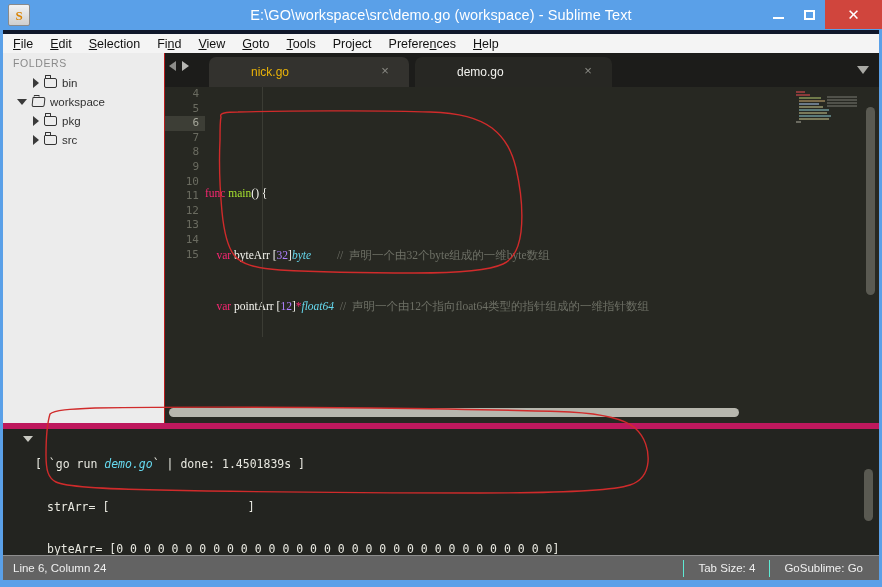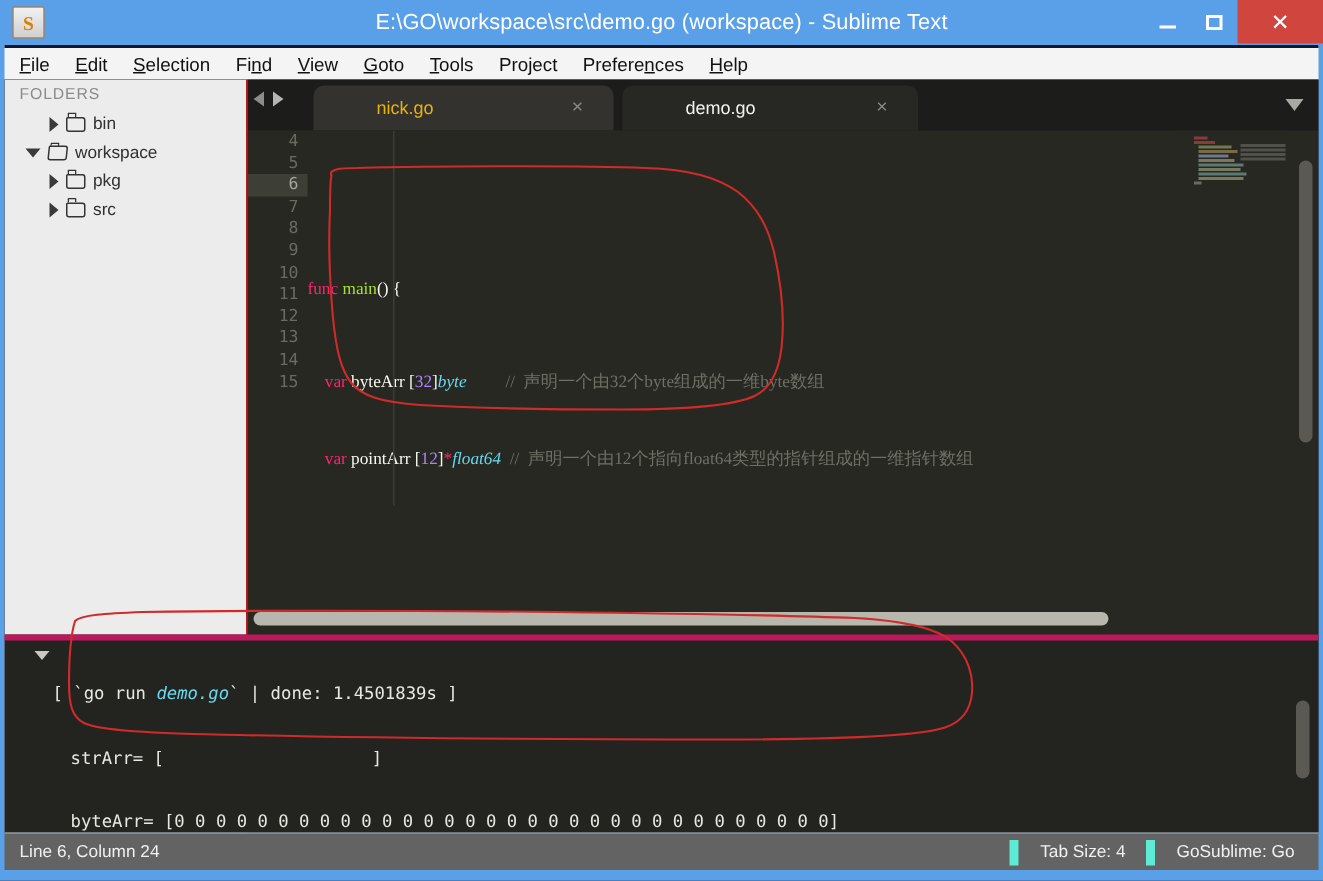--- a/index.html
+++ b/index.html
@@ -44,21 +44,21 @@
   .winbtn.min span{display:block;width:11px;height:2px;background:#fff;margin-top:7px;}
   .winbtn.max span{display:block;width:11px;height:10px;border:2px solid #fff;box-sizing:border-box;}
   .winbtn.close{
     width:57px;height:29px;background:#d0453d;color:#fff;font-size:15px;
     font-family:"Liberation Sans",sans-serif;
   }
 
   
   .menubar{
     position:absolute;left:3px;top:30px;width:876px;height:23px;
-    background:#f4f4f4;border-top:2px solid #0f172a;
+    background:#f4f4f4;border-top:4px solid #0f172a;
     display:flex;align-items:center;
     padding-left:10px;box-sizing:border-box;
   }
   .menu-item{
     font-size:12.5px;color:#111;margin-right:17px;cursor:default;white-space:nowrap;
   }
   .menu-item u{text-decoration:underline;}
 
   
   .body-area{
@@ -188,21 +188,21 @@
   }
   .hscroll{
     position:absolute;left:4px;bottom:6px;width:570px;height:9px;
     background:#b7b7ae;border-radius:5px;
   }
 
   
   .console{
     position:absolute;left:0;top:370px;width:876px;height:132px;
     background:#232420;
-    border-top:4px solid #be185d;
+    border-top:6px solid #be185d;
     box-sizing:border-box;
     margin-left:-162px;
   }
   .console-inner{
     position:absolute;left:0;top:0;width:876px;height:130px;
     font-family:"DejaVu Sans Mono", monospace;font-size:11.5px;
     color:#e8e8e0;white-space:pre;overflow:hidden;
   }
   .c-row{height:14.6px;line-height:14.6px;padding-left:16px;}
   .c-tri{
@@ -223,21 +223,21 @@
   .statusbar{
     position:absolute;left:3px;top:555px;width:876px;height:25px;
     background:#636363;color:#f0f0f0;font-size:11.5px;
     display:flex;align-items:center;
     border-top:1px solid #8d8d8d;
     box-sizing:border-box;
   }
   .sb-left{padding-left:10px;flex:1;}
   .sb-cell{
     padding:0 14px;height:17px;line-height:17px;
-    border-left:6px solid #5eead4;
+    border-left:1px solid #5eead4;
   }
   .sb-cell:last-child{padding-right:16px;}
 </style>
 </head>
 <body>
 
 <div class="window">
 
   <div class="titlebar">
     <div class="app-icon">

